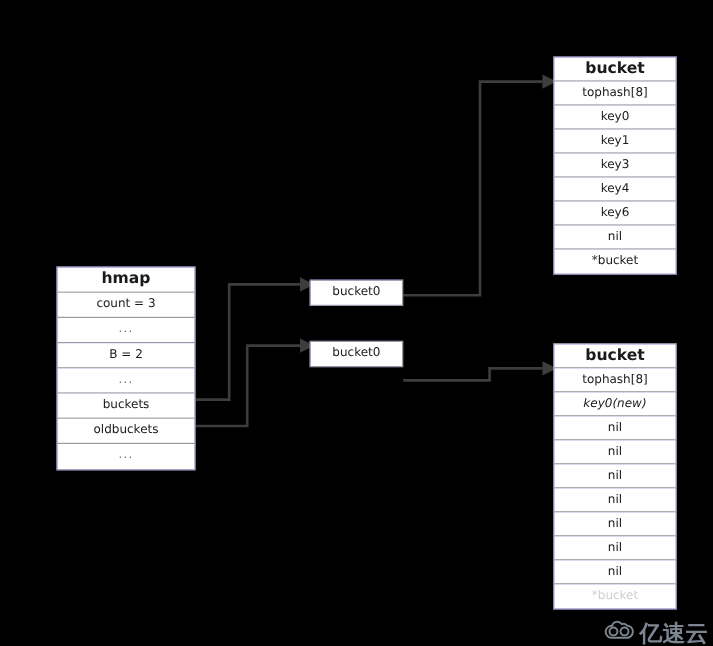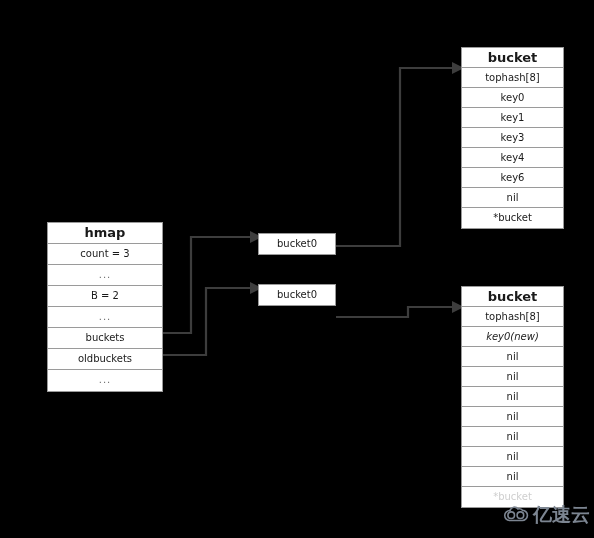--- a/index.html
+++ b/index.html
@@ -80,21 +80,21 @@
     stroke: #3d3d3d;
     stroke-width: 2.2;
   }
   .arrowhead { fill: #3d3d3d; }
 
   #watermark {
     position: absolute;
     left: 503px; top: 505px;
     width: 92px; height: 33px;
     display: flex;
-    align-items: flex-start;
+    align-items: flex-end;
     gap: 4px;
     color: #7c8591;
   }
   #watermark .wm-text {
     font-size: 19px;
     font-weight: bold;
     letter-spacing: 0px;
     color: #7c8591;
     line-height: 1;
   }

